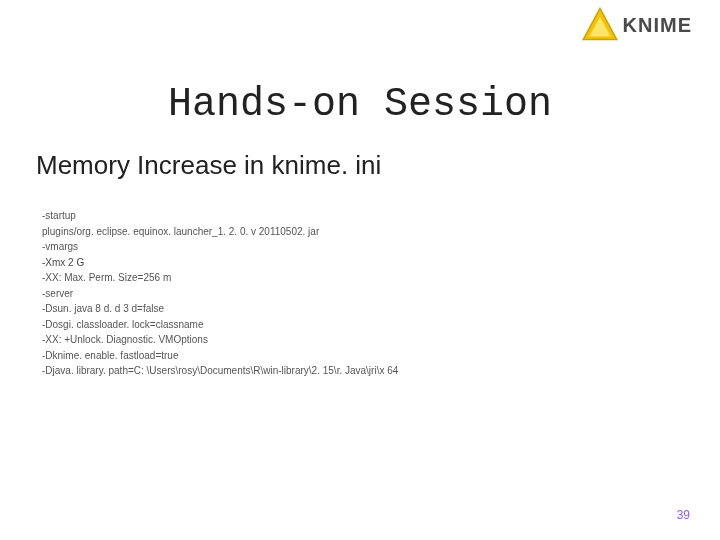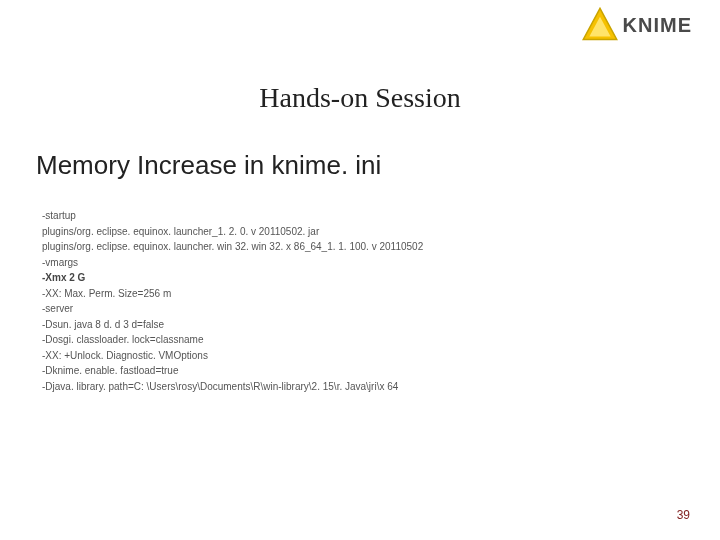--- a/index.html
+++ b/index.html
@@ -31,24 +31,24 @@
     font-size: 20px;
     letter-spacing: 1px;
     color: #4a4a4a;
   }
   .title {
     position: absolute;
     top: 82px;
     left: 0;
     width: 100%;
     text-align: center;
-    font-size: 28px;
+    font-size: 40px;
     font-weight: 400;
     color: #222;
-    font-family: Liberation Serif, serif;
+    font-family: Liberation Mono, monospace;
   }
   .subtitle {
     position: absolute;
     top: 150px;
     left: 36px;
     font-size: 26px;
     font-weight: 400;
     color: #222;
     font-family: "Segoe UI", "Trebuchet MS", sans-serif;
   }
@@ -59,29 +59,29 @@
     right: 42px;
     font-family: "Segoe UI", Arial, sans-serif;
     font-size: 10px;
     line-height: 1.55;
     color: #555;
   }
   .codeblock .line {
     white-space: pre;
   }
   .codeblock .hl {
-    font-weight: 700;
+    font-weight: 400;
     color: #444;
   }
   .pagenum {
     position: absolute;
     bottom: 18px;
     right: 30px;
     font-size: 12px;
-    color: #7f1d1d;
+    color: #8b5cf6;
     font-family: Arial, sans-serif;
   }
 </style>
 </head>
 <body>
 
 <div class="logo">
   <svg width="38" height="38" viewBox="0 0 100 100">
     <polygon points="50,6 94,88 6,88" fill="#f6c100" stroke="#c9a400" stroke-width="4"></polygon>
     <polygon points="50,28 78,80 22,80" fill="#ffe46b"></polygon>
@@ -89,21 +89,20 @@
   <span class="logo-text">KNIME</span>
 </div>
 
 <div class="title">Hands-on Session</div>
 
 <div class="subtitle">Memory Increase in knime. ini</div>
 
 <div class="codeblock">
   <div class="line">-startup</div>
   <div class="line">plugins/org. eclipse. equinox. launcher_1. 2. 0. v 20110502. jar</div>
-  <div class="line">plugins/org. eclipse. equinox. launcher. win 32. win 32. x 86_64_1. 1. 100. v 20110502</div>
   <div class="line">-vmargs</div>
   <div class="line hl">-Xmx 2 G</div>
   <div class="line">-XX: Max. Perm. Size=256 m</div>
   <div class="line">-server</div>
   <div class="line">-Dsun. java 8 d. d 3 d=false</div>
   <div class="line">-Dosgi. classloader. lock=classname</div>
   <div class="line">-XX: +Unlock. Diagnostic. VMOptions</div>
   <div class="line">-Dknime. enable. fastload=true</div>
   <div class="line">-Djava. library. path=C: \Users\rosy\Documents\R\win-library\2. 15\r. Java\jri\x 64</div>
 </div>

